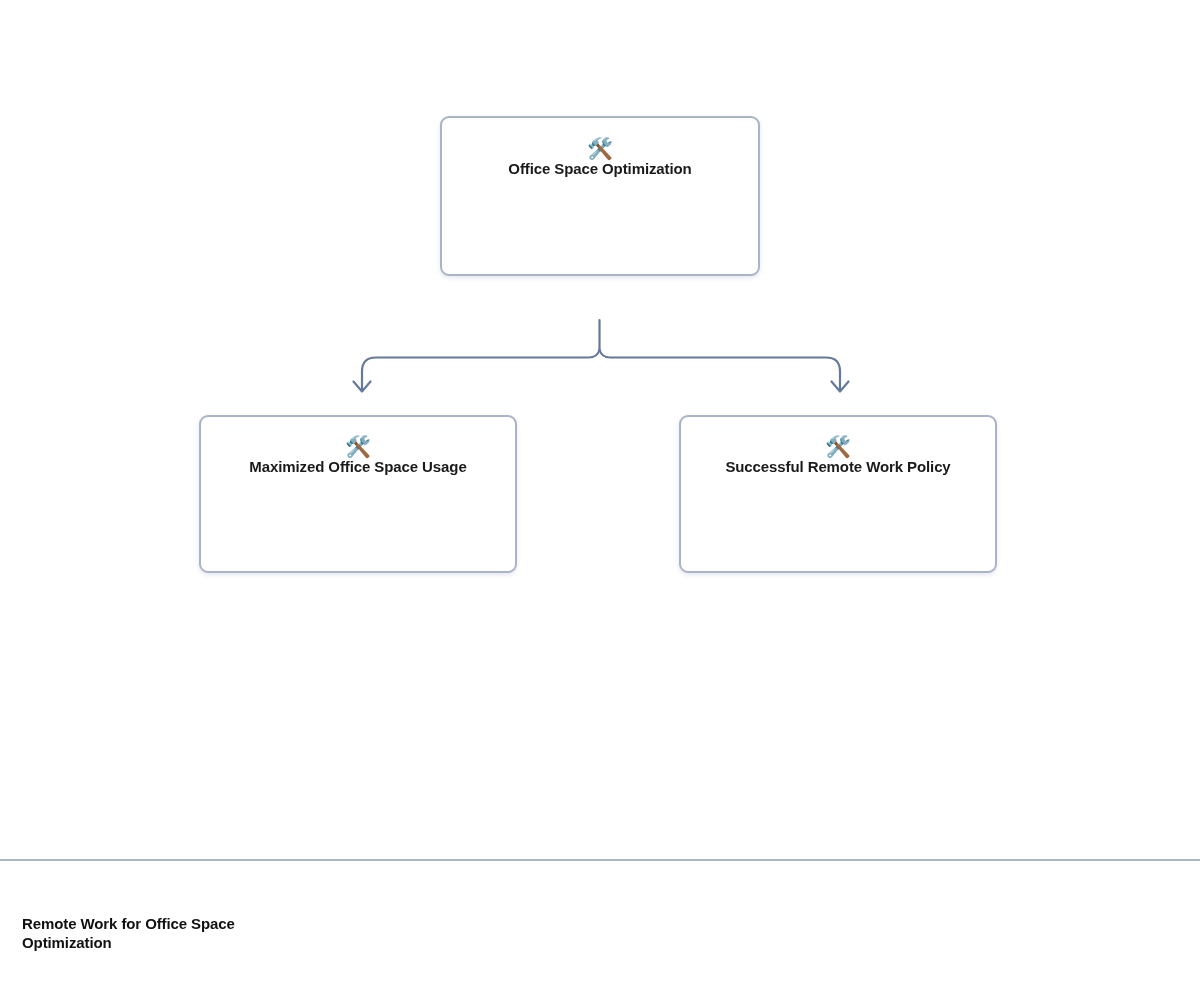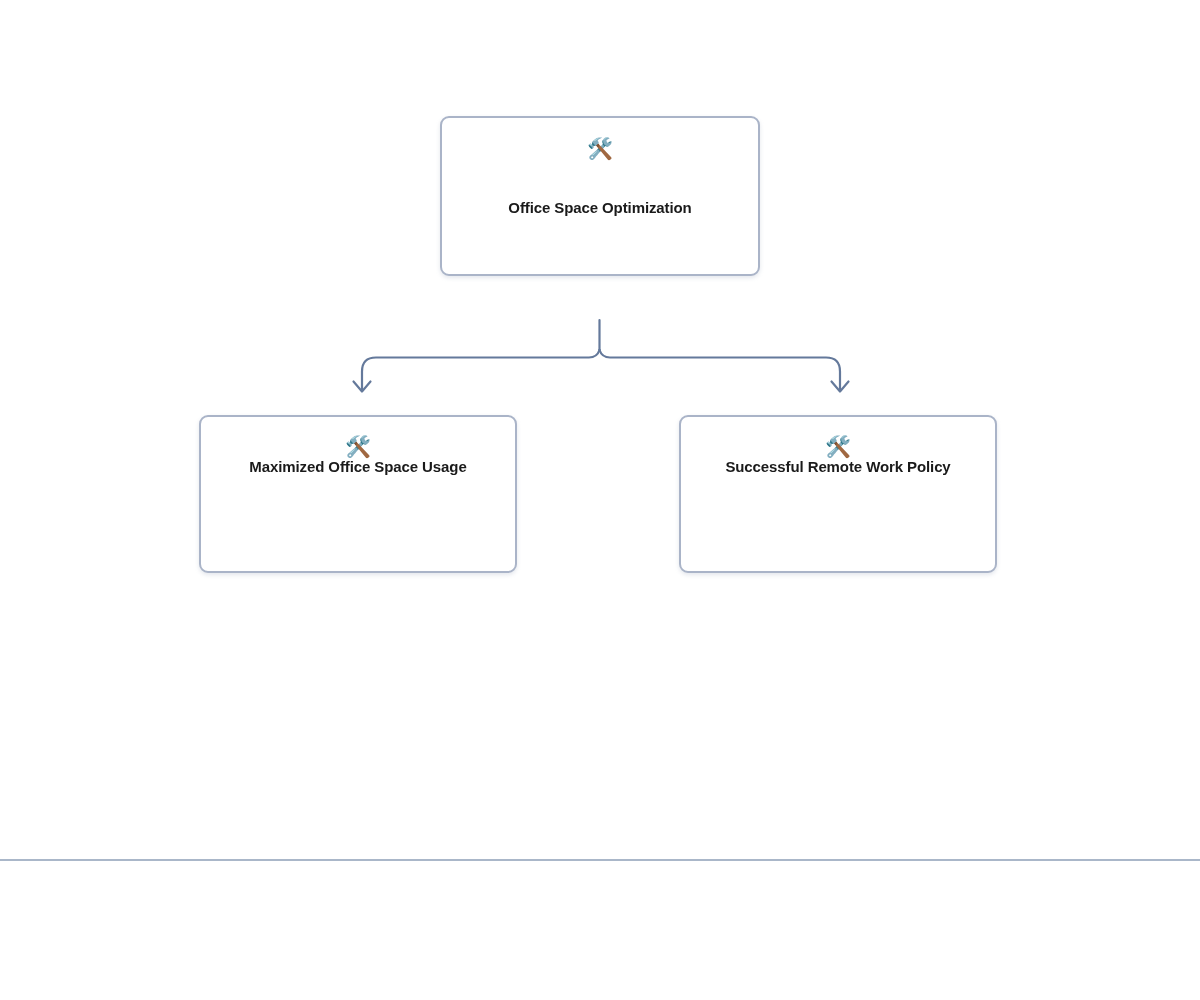--- a/index.html
+++ b/index.html
@@ -78,21 +78,21 @@
   }
 
   
   #node-root {
     left: 440px;
     top: 116px;
     width: 320px;
     height: 160px;
   }
   #node-root .node-icon { margin-top: 19px; }
-  #node-root .node-label { margin-top: 39px; }
+  #node-root .node-label { }
 
   
   .node-child {
     top: 415px;
     width: 318px;
     height: 158px;
   }
   #node-child-0 { left: 199px; }
   #node-child-1 { left: 679px; }
   .node-child .node-icon { margin-top: 18px; }
@@ -153,14 +153,15 @@
     </div>
 
     <div class="node node-child" id="node-child-1">
       <div class="node-icon">🛠️</div>
       <div class="node-label">Successful Remote Work Policy</div>
     </div>
 
   </div>
 
   <div id="footer-divider"></div>
+  <div id="footer-caption">Remote Work for Office Space Optimization</div>
 
 </div>
 
 </body></html>

